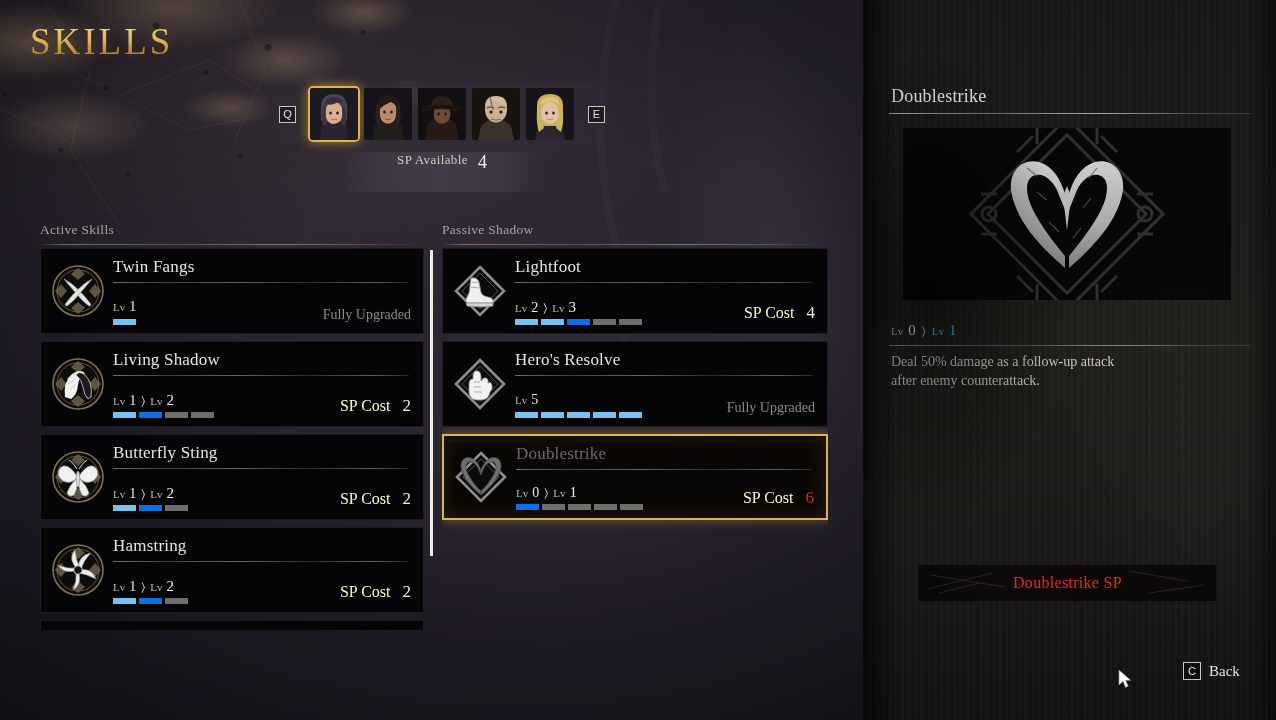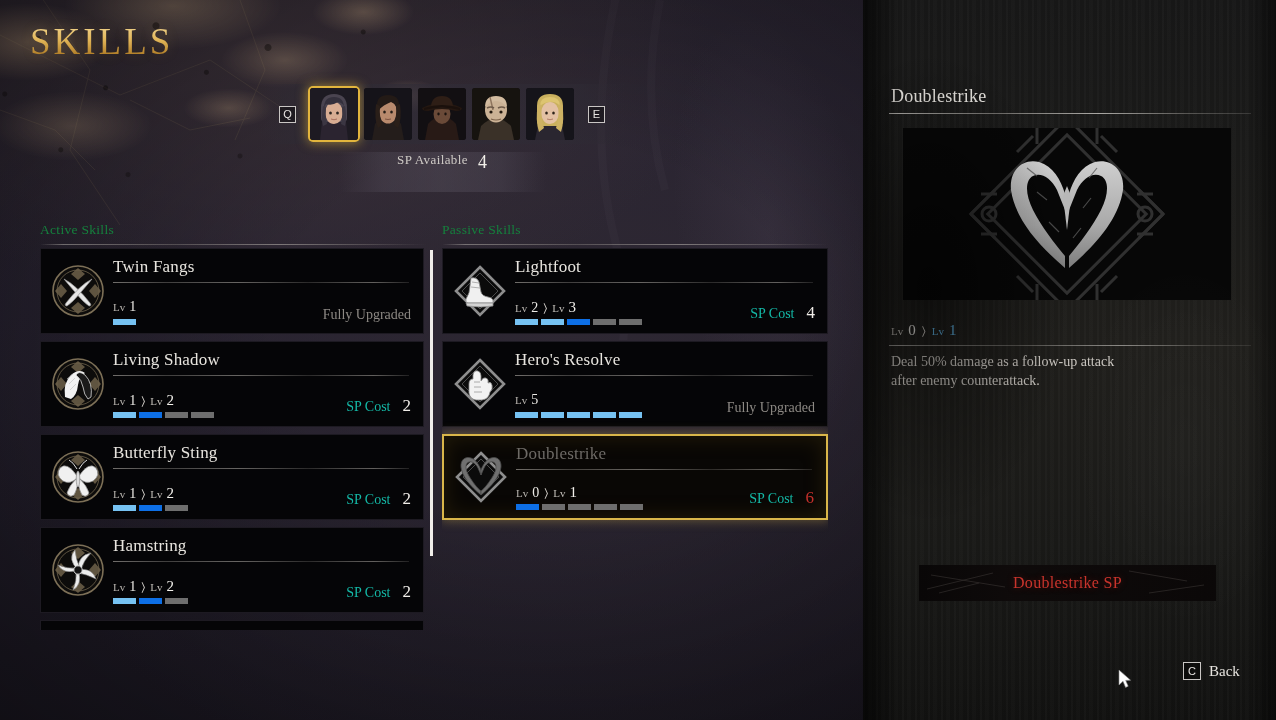--- a/index.html
+++ b/index.html
@@ -117,21 +117,21 @@
     position: absolute; left: 338px; top: 152px; width: 208px; height: 40px;
     background: linear-gradient(90deg, rgba(80,74,88,0) 0%, rgba(92,86,100,.30) 22%,
                 rgba(98,92,106,.34) 50%, rgba(92,86,100,.30) 78%, rgba(80,74,88,0) 100%);
     display: flex; justify-content: center; gap: 10px;
   }
   .sp-label { color: #cfcbc6; font-size: 13px; letter-spacing: .4px; }
   .sp-value { color: #f2efe9; font-size: 18px; }
 
   
   .col-heading {
-    position: absolute; font-size: 13.5px; color: #15803d; letter-spacing: .3px;
+    position: absolute; font-size: 13.5px; color: #a3a3a3; letter-spacing: .3px;
   }
   .col-rule {
     position: absolute; height: 1px;
     background: linear-gradient(90deg, rgba(190,185,178,0) 0%, rgba(190,185,178,.5) 6%,
                 rgba(170,164,156,.32) 35%, rgba(190,185,178,.55) 62%, rgba(160,154,147,.28) 86%, rgba(190,185,178,0) 100%);
   }
 
   
   .skill-list { position: absolute; }
   #active-list { left: 40px; top: 248px; width: 384px; height: 382px; overflow: hidden; }
@@ -176,21 +176,21 @@
   .lv-num.next { font-size: 15px; color: #f3f1ec; }
   .lv-arrow { font-size: 12px; color: #d6d2cc; margin: 0 1px; }
 
   .seg-bar { display: flex; gap: 3px; }
   .seg { width: 23px; height: 6px; }
   .seg.filled { background: #76c2f2; }
   .seg.target { background: #0d6fe6; }
   .seg.empty  { background: #6e6e6e; }
 
   .cost-block { display: flex; align-items: baseline; gap: 12px; padding-bottom: 2px; }
-  .cost-label { font-size: 14px; color: #14b8a6; }
+  .cost-label { font-size: 16px; color: #fef9c3; }
   .cost-value { font-size: 17px; color: #f0ede8; }
   .cost-value.insufficient { color: #c4302b; }
   .fully-upgraded { font-size: 14px; color: #8d8984; padding-bottom: 2px; text-align: center; }
 
   
   .scroll-track {
     position: absolute; left: 430px; top: 250px; width: 3px; height: 306px;
     background: #f0eeea;
   }
 
@@ -373,21 +373,21 @@
     <div class="key-cap">E</div>
   </div>
 
   <div class="sp-strip">
     <span class="sp-label">SP Available</span>
     <span class="sp-value">4</span>
   </div>
 
   <div class="col-heading" style="left:40px; top:222px;">Active Skills</div>
   <div class="col-rule" style="left:40px; top:244px; width:386px;"></div>
-  <div class="col-heading" style="left:442px; top:222px;">Passive Skills</div>
+  <div class="col-heading" style="left:442px; top:222px;">Passive Shadow</div>
   <div class="col-rule" style="left:442px; top:244px; width:386px;"></div>
 
   <div class="skill-list" id="active-list">
       <div class="skill-card">
         <div class="skill-icon">
           <svg viewBox="0 0 58 58">
             <circle cx="29" cy="29" r="25" fill="#0d0c0b" stroke="#7d7057" stroke-width="1.6"></circle>
              <circle cx="29" cy="29" r="21" fill="none" stroke="#5d5340" stroke-width="1"></circle>
              <path d="M29 6 L36 12 L29 18 L22 12 Z" fill="#6e624a" opacity="0.85"></path>
              <path d="M29 52 L36 46 L29 40 L22 46 Z" fill="#6e624a" opacity="0.85"></path>

